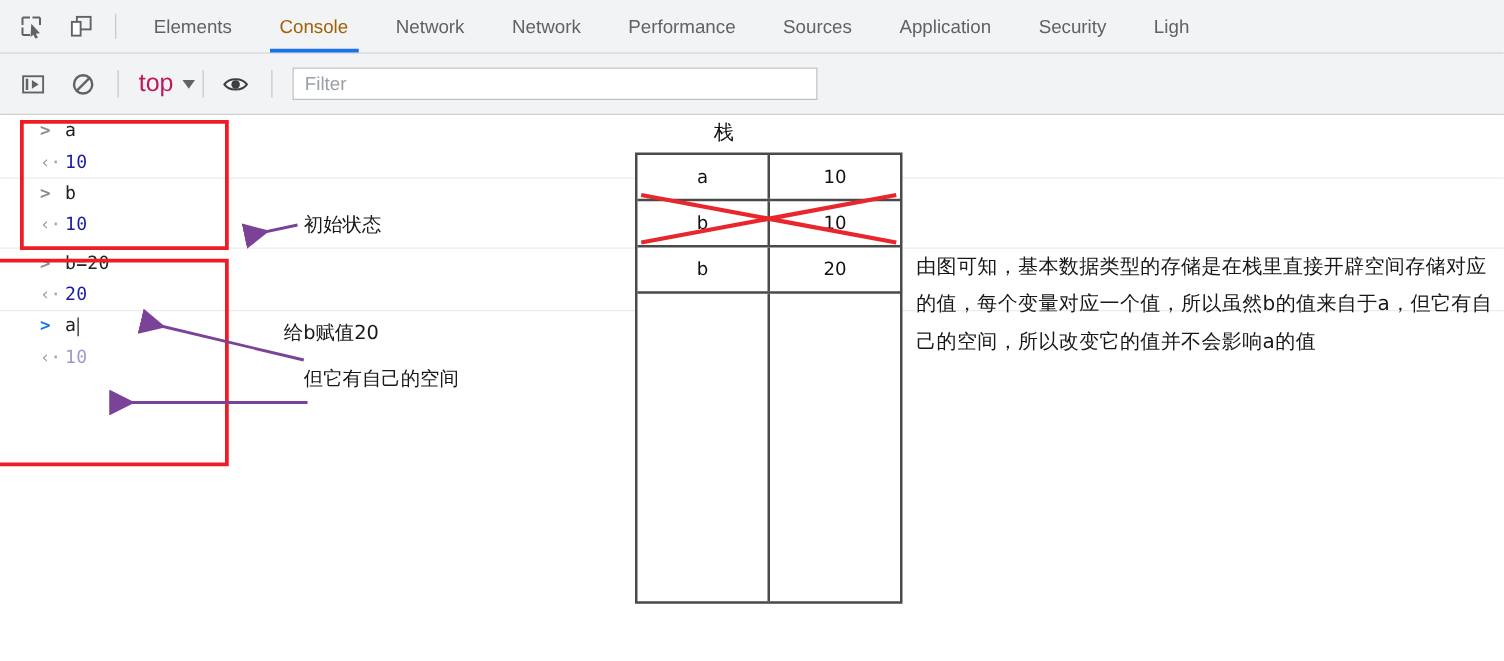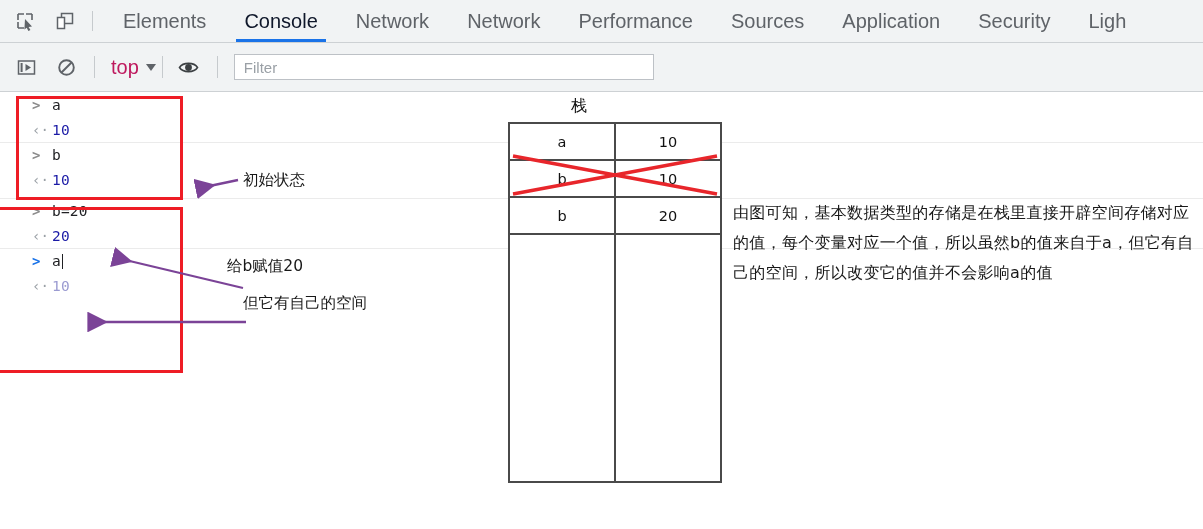--- a/index.html
+++ b/index.html
@@ -48,27 +48,27 @@
   }
   .tab-list {
     display: flex;
     align-items: stretch;
   }
   .tab {
     position: relative;
     display: flex;
     align-items: center;
     padding: 0 19px;
-    font-size: 20px;
+    font-size: 15px;
     color: #5f6368;
     cursor: pointer;
     white-space: nowrap;
   }
   .tab.active {
-    color: #0f172a;
+    color: #a16207;
   }
   .tab.active::after {
     content: "";
     position: absolute;
     left: 11px; right: 11px;
     bottom: 0;
     height: 3px;
     background: #1a73e8;
   }
 

